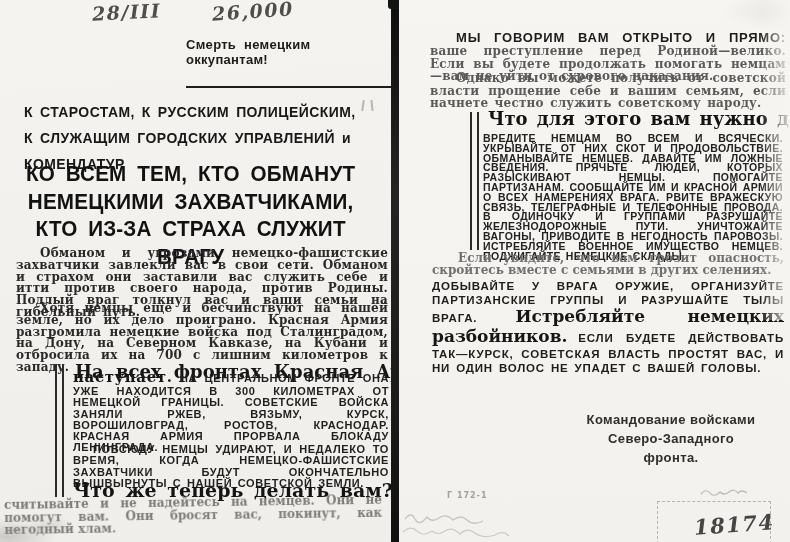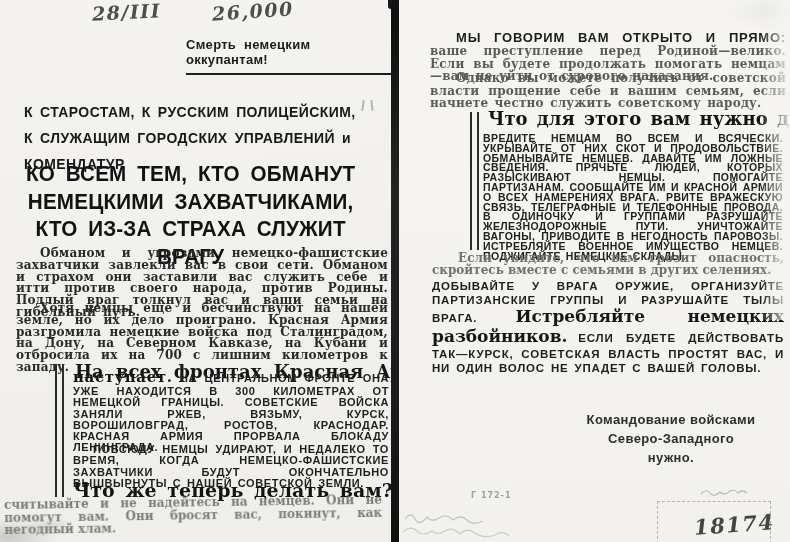--- a/index.html
+++ b/index.html
@@ -19,21 +19,21 @@
   #right-page{left:399px;right:0;
     background:
       radial-gradient(ellipse 80px 30px at 97% 2%, rgba(125,125,123,.12), transparent 70%),
       linear-gradient(#f6f5f2,#f2f1ed);}
 
   
   .hw{font:italic 700 19px "DejaVu Serif",serif;color:#4e4e4c;letter-spacing:1.5px;}
   #hw-date{left:92px;top:1px;transform:rotate(-3deg);}
   #hw-count{left:212px;top:0;transform:rotate(-4deg);}
   #slogan{left:186px;top:37px;font:700 13px "Liberation Sans",sans-serif;color:#1b1b1b;
-    letter-spacing:.3px;word-spacing:4px;border-bottom:2px solid #1d1d1d;padding-bottom:6px;}
+    letter-spacing:.3px;word-spacing:4px;border-bottom:2px solid #1d1d1d;padding-bottom:19px;}
   #address{left:24px;top:99px;width:430px;transform:scaleX(.9);transform-origin:left top;
     font:700 15.5px/26px "Liberation Sans",sans-serif;letter-spacing:.5px;word-spacing:3px;color:#181818;}
   #main-title{left:14px;top:161px;width:368px;text-align:center;transform:scaleX(.96);
     transform-origin:left top;font:700 21.5px/27.5px "Liberation Sans",sans-serif;
     letter-spacing:.2px;word-spacing:5px;color:#121212;}
   .body-serif{font:700 12px/11.8px "DejaVu Serif",serif;letter-spacing:.2px;word-spacing:2.5px;
     text-align:justify;color:#292929;margin:0;text-indent:24px;}
   #para1{left:16px;top:248px;width:372px;}
   #para2{left:16px;top:303px;width:372px;}
   #front-block{left:55px;top:360px;width:335px;}
@@ -72,21 +72,21 @@
     font:700 10.5px/9.8px "Liberation Sans",sans-serif;letter-spacing:.4px;word-spacing:1.5px;
     text-align:justify;color:#212121;margin:0;}
   #danger{left:33px;top:252px;width:352px;font:700 12px/12.3px "DejaVu Serif",serif;
     color:#707070;text-align:justify;text-indent:26px;margin:0;}
   #weapons{left:33px;top:278px;width:352px;text-align:justify;line-height:14px;margin:0;}
   .caps-md{font:700 11.5px "Liberation Sans",sans-serif;letter-spacing:.8px;
     word-spacing:2px;color:#1d1d1d;}
   .serif-big{font:700 17px "DejaVu Serif",serif;color:#161616;word-spacing:3px;}
   #signature{left:186px;top:366px;width:172px;text-align:center;
     font:700 13px/19px "Liberation Sans",sans-serif;letter-spacing:.4px;color:#2e2e2e;margin-top:44px;}
-  #stamp-code{left:72px;top:491px;font:700 8px "DejaVu Sans",sans-serif;color:#a0a09e;
+  #stamp-code{left:48px;top:491px;font:700 8px "DejaVu Sans",sans-serif;color:#a0a09e;
     letter-spacing:1px;}
   #archive-box{left:258px;top:501px;width:112px;height:41px;border:1.5px dashed #b3b3b0;}
   #archive-number{position:absolute;left:36px;top:10px;font:italic 700 21px "DejaVu Serif",serif;
     color:#454545;letter-spacing:1.5px;transform:rotate(-4deg);}
   #fade-right{right:0;top:0;width:30px;height:320px;
     background:linear-gradient(to right, rgba(246,245,242,0), rgba(246,245,242,.88));}
 </style>
 </head>
 <body>
 
@@ -141,21 +141,21 @@
       <div id="todo-heading">Что для этого вам нужно делать?</div>
       <p id="instructions">ВРЕДИТЕ НЕМЦАМ ВО ВСЕМ И ВСЯЧЕСКИ. УКРЫВАЙТЕ ОТ НИХ СКОТ И ПРОДОВОЛЬСТВИЕ. ОБМАНЫВАЙТЕ НЕМЦЕВ. ДАВАЙТЕ ИМ ЛОЖНЫЕ СВЕДЕНИЯ. ПРЯЧЬТЕ ЛЮДЕЙ, КОТОРЫХ РАЗЫСКИВАЮТ НЕМЦЫ. ПОМОГАЙТЕ ПАРТИЗАНАМ. СООБЩАЙТЕ ИМ И КРАСНОЙ АРМИИ О ВСЕХ НАМЕРЕНИЯХ ВРАГА. РВИТЕ ВРАЖЕСКУЮ СВЯЗЬ, ТЕЛЕГРАФНЫЕ И ТЕЛЕФОННЫЕ ПРОВОДА. В ОДИНОЧКУ И ГРУППАМИ РАЗРУШАЙТЕ ЖЕЛЕЗНОДОРОЖНЫЕ ПУТИ. УНИЧТОЖАЙТЕ ВАГОНЫ, ПРИВОДИТЕ В НЕГОДНОСТЬ ПАРОВОЗЫ. ИСТРЕБЛЯЙТЕ ВОЕННОЕ ИМУЩЕСТВО НЕМЦЕВ. ПОДЖИГАЙТЕ НЕМЕЦКИЕ СКЛАДЫ.</p>
     </div>
 
     <p class="abs" id="danger">Если увидите, что вам грозит опасность, скройтесь вместе с семьями в других селениях.</p>
 
     <p class="abs" id="weapons"><span class="caps-md">ДОБЫВАЙТЕ У ВРАГА ОРУЖИЕ, ОРГАНИЗУЙТЕ ПАРТИЗАНСКИЕ ГРУППЫ И РАЗРУШАЙТЕ ТЫЛЫ ВРАГА.</span> <span class="serif-big">Истребляйте немецких разбойников.</span> <span class="caps-md">ЕСЛИ БУДЕТЕ ДЕЙСТВОВАТЬ ТАК—КУРСК, СОВЕТСКАЯ ВЛАСТЬ ПРОСТЯТ ВАС, И НИ ОДИН ВОЛОС НЕ УПАДЕТ С ВАШЕЙ ГОЛОВЫ.</span></p>
 
     <div class="abs" id="signature">
       <div>Командование войсками</div>
-      <div>Северо-Западного нужно.</div>
+      <div>Северо-Западного фронта.</div>
     </div>
 
     <div class="abs" id="stamp-code">Г 172-1</div>
 
     <svg class="abs" style="left:2px;top:505px;" width="150" height="36" viewBox="0 0 150 36">
       <path d="M4 14 q6 -8 10 0 t12 -2 q5 6 12 1 t14 2 q8 -6 14 0 t16 1" fill="none" stroke="#c6c6c3" stroke-width="1.3"></path>
       <path d="M2 27 q8 -7 14 -1 t15 0 q6 5 13 0 t15 3 q7 -7 15 -1 t20 2 q8 -5 14 1" fill="none" stroke="#cbcbc8" stroke-width="1.2"></path>
     </svg>
 
     <svg class="abs" style="left:300px;top:486px;" width="52" height="12" viewBox="0 0 52 12">

